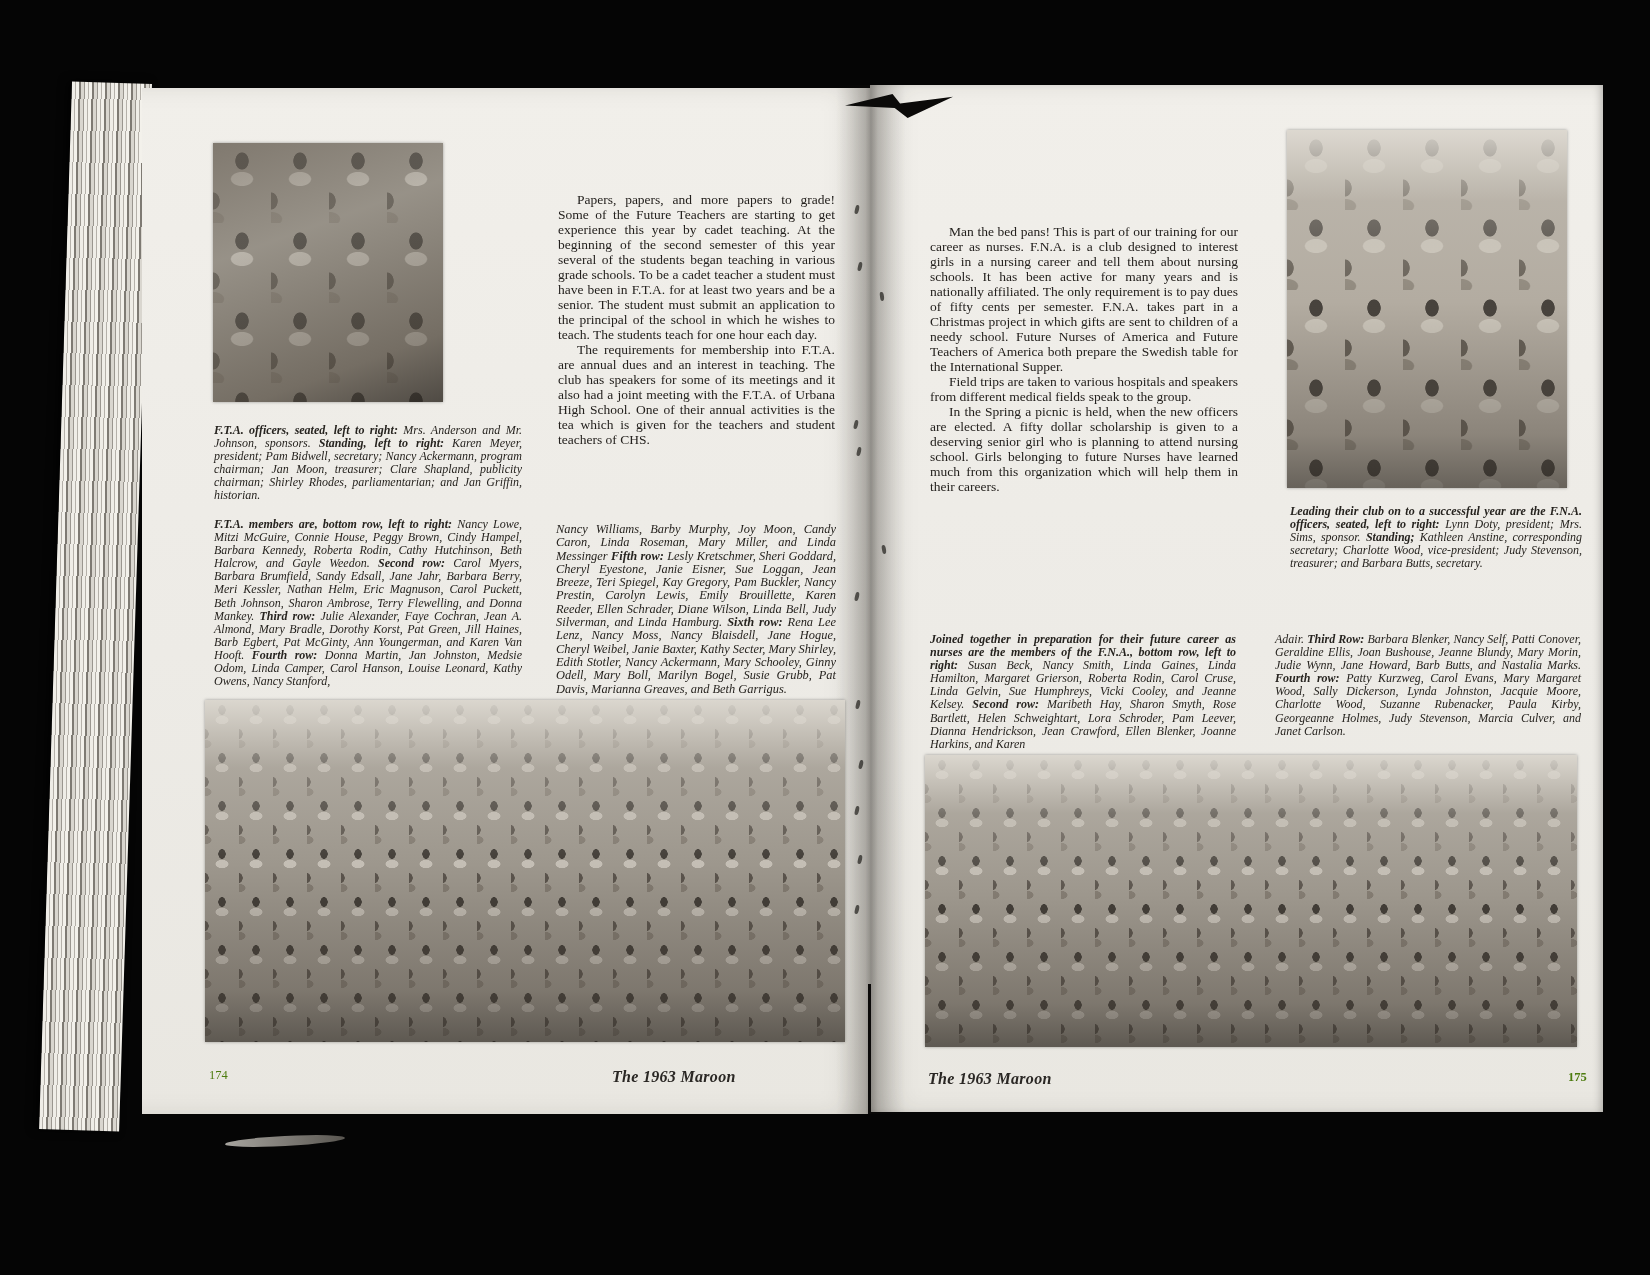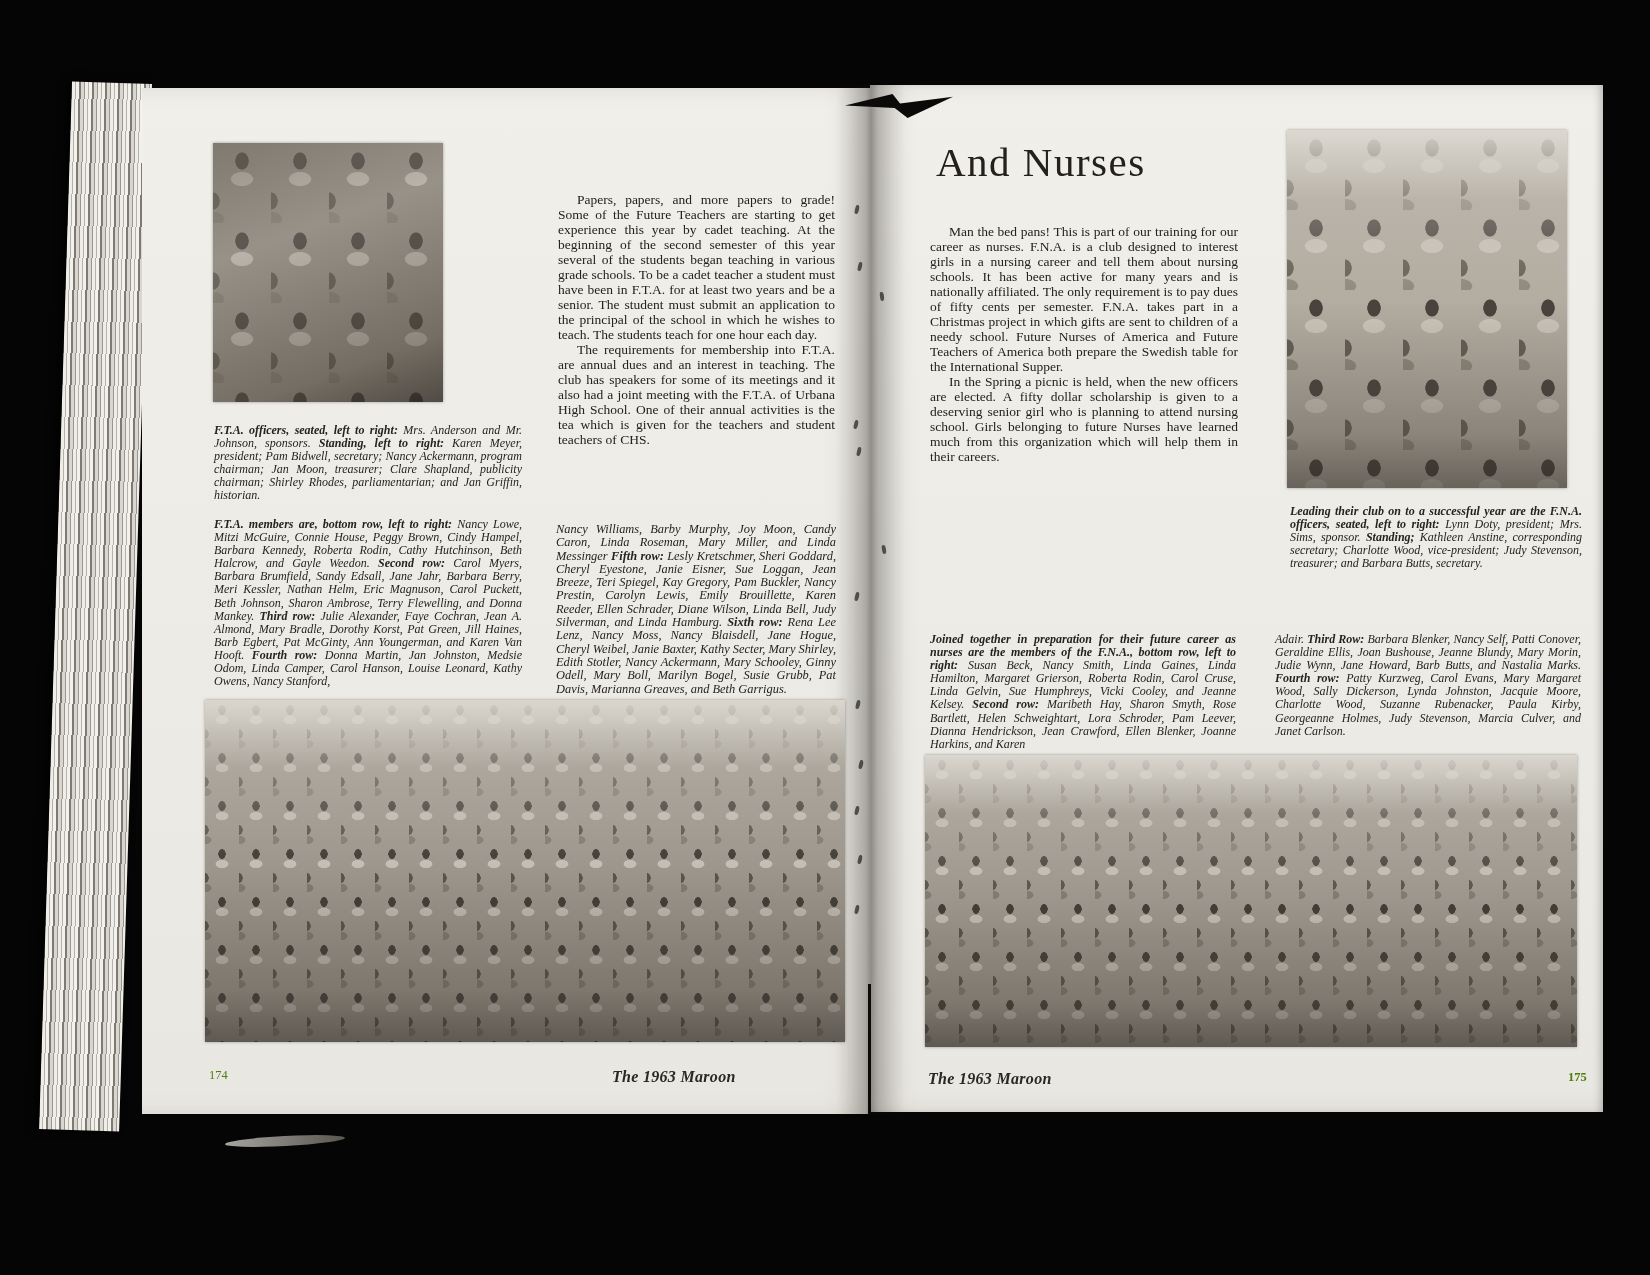--- a/index.html
+++ b/index.html
@@ -102,24 +102,24 @@
   <div class="caption cont" style="left:556px;top:523px;width:280px;"><span>Nancy Williams, Barby Murphy, Joy Moon, Candy Caron, Linda Roseman, Mary Miller, and Linda Messinger </span><span class="b">Fifth row: </span><span>Lesly Kretschmer, Sheri Goddard, Cheryl Eyestone, Janie Eisner, Sue Loggan, Jean Breeze, Teri Spiegel, Kay Gregory, Pam Buckler, Nancy Prestin, Carolyn Lewis, Emily Brouillette, Karen Reeder, Ellen Schrader, Diane Wilson, Linda Bell, Judy Silverman, and Linda Hamburg. </span><span class="b">Sixth row: </span><span>Rena Lee Lenz, Nancy Moss, Nancy Blaisdell, Jane Hogue, Cheryl Weibel, Janie Baxter, Kathy Secter, Mary Shirley, Edith Stotler, Nancy Ackermann, Mary Schooley, Ginny Odell, Mary Boll, Marilyn Bogel, Susie Grubb, Pat Davis, Marianna Greaves, and Beth Garrigus.</span></div>
 
   <div class="photo" style="left:205px;top:700px;width:640px;height:342px;">
     <div class="crowd"></div>
     <div class="tone"></div>
   </div>
 
   <div class="pagenum" style="left:209px;top:1068px;">174</div>
   <div class="maroon" style="left:612px;top:1068px;">The 1963 Maroon</div>
 
-  <div class="title" style="left:936px;top:142px;width:320px;">And Nurses</div>
 
   <div class="body-col" style="left:930px;top:224px;width:308px;">
     <p>Man the bed pans! This is part of our training for our career as nurses. F.N.A. is a club designed to interest girls in a nursing career and tell them about nursing schools. It has been active for many years and is nationally affiliated. The only requirement is to pay dues of fifty cents per semester. F.N.A. takes part in a Christmas project in which gifts are sent to children of a needy school. Future Nurses of America and Future Teachers of America both prepare the Swedish table for the International Supper.</p>
+    <p>Field trips are taken to various hospitals and speakers from different medical fields speak to the group.</p>
     <p>In the Spring a picnic is held, when the new officers are elected. A fifty dollar scholarship is given to a deserving senior girl who is planning to attend nursing school. Girls belonging to future Nurses have learned much from this organization which will help them in their careers.</p>
   </div>
 
   <div class="photo" style="left:1287px;top:130px;width:280px;height:358px;background-color:#b3aca1;">
     <div class="crowd big"></div>
     <div class="tone"></div>
   </div>
 
   <div class="caption" style="left:1290px;top:505px;width:292px;"><span class="b">Leading their club on to a successful year are the F.N.A. officers, seated, left to right: </span><span>Lynn Doty, president; Mrs. Sims, sponsor. </span><span class="b">Standing; </span><span>Kathleen Anstine, corresponding secretary; Charlotte Wood, vice-president; Judy Stevenson, treasurer; and Barbara Butts, secretary.</span></div>
 

